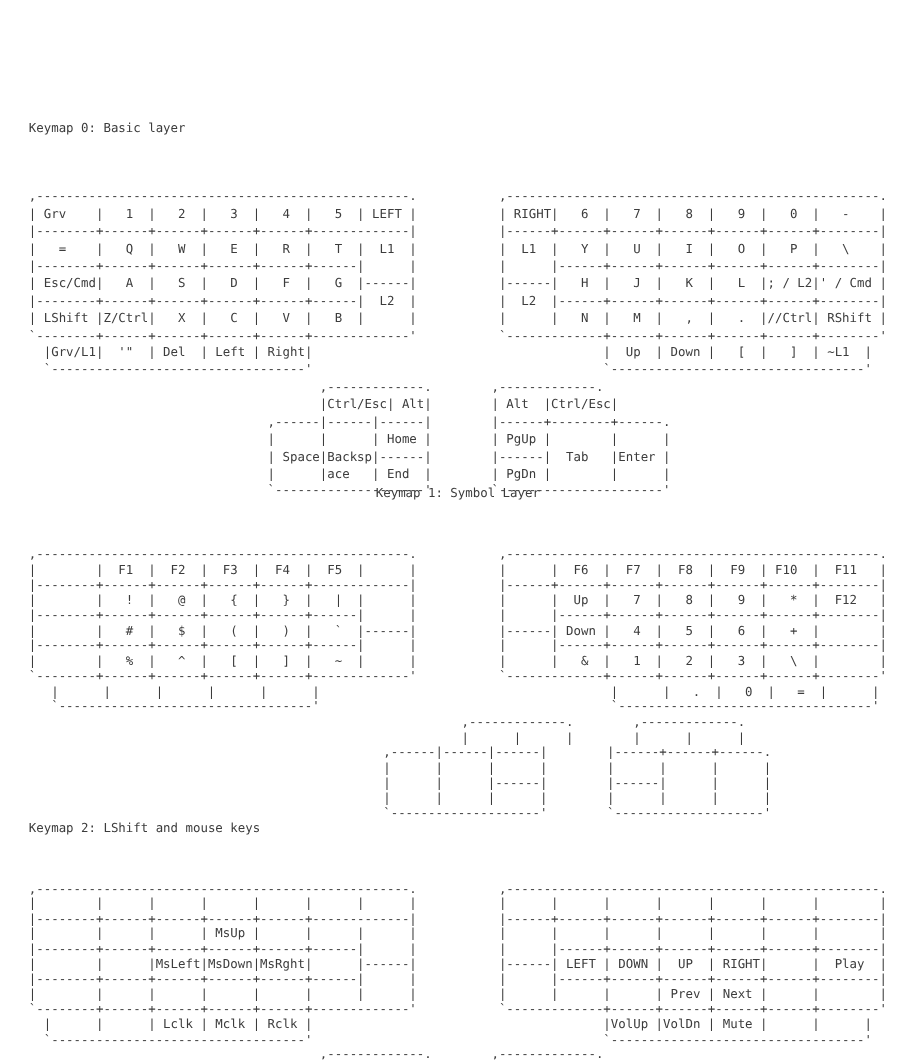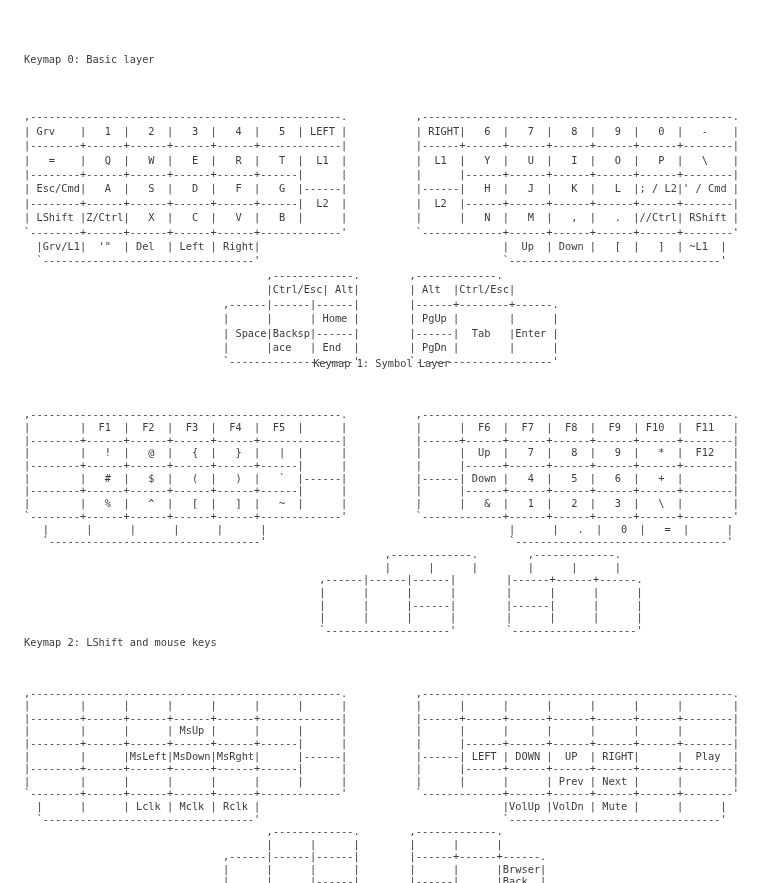--- a/index.html
+++ b/index.html
@@ -16,20 +16,21 @@
   .keymap-section {
     position: absolute;
     left: 24px;
     color: #3c3c3c;
     font-family: "DejaVu Sans Mono", "Liberation Mono", monospace;
     font-size: 10.33px;
     white-space: pre;
   }
   .keymap-title {
     white-space: pre;
+    margin-top: 48px;
   }
   .keymap-art {
     margin: 0;
     padding: 0;
     font: inherit;
     white-space: pre;
   }
   
   .s0 { top: 23px;  line-height: 14.4px; }
   .s0 .keymap-art { margin-top: 14.4px; }

